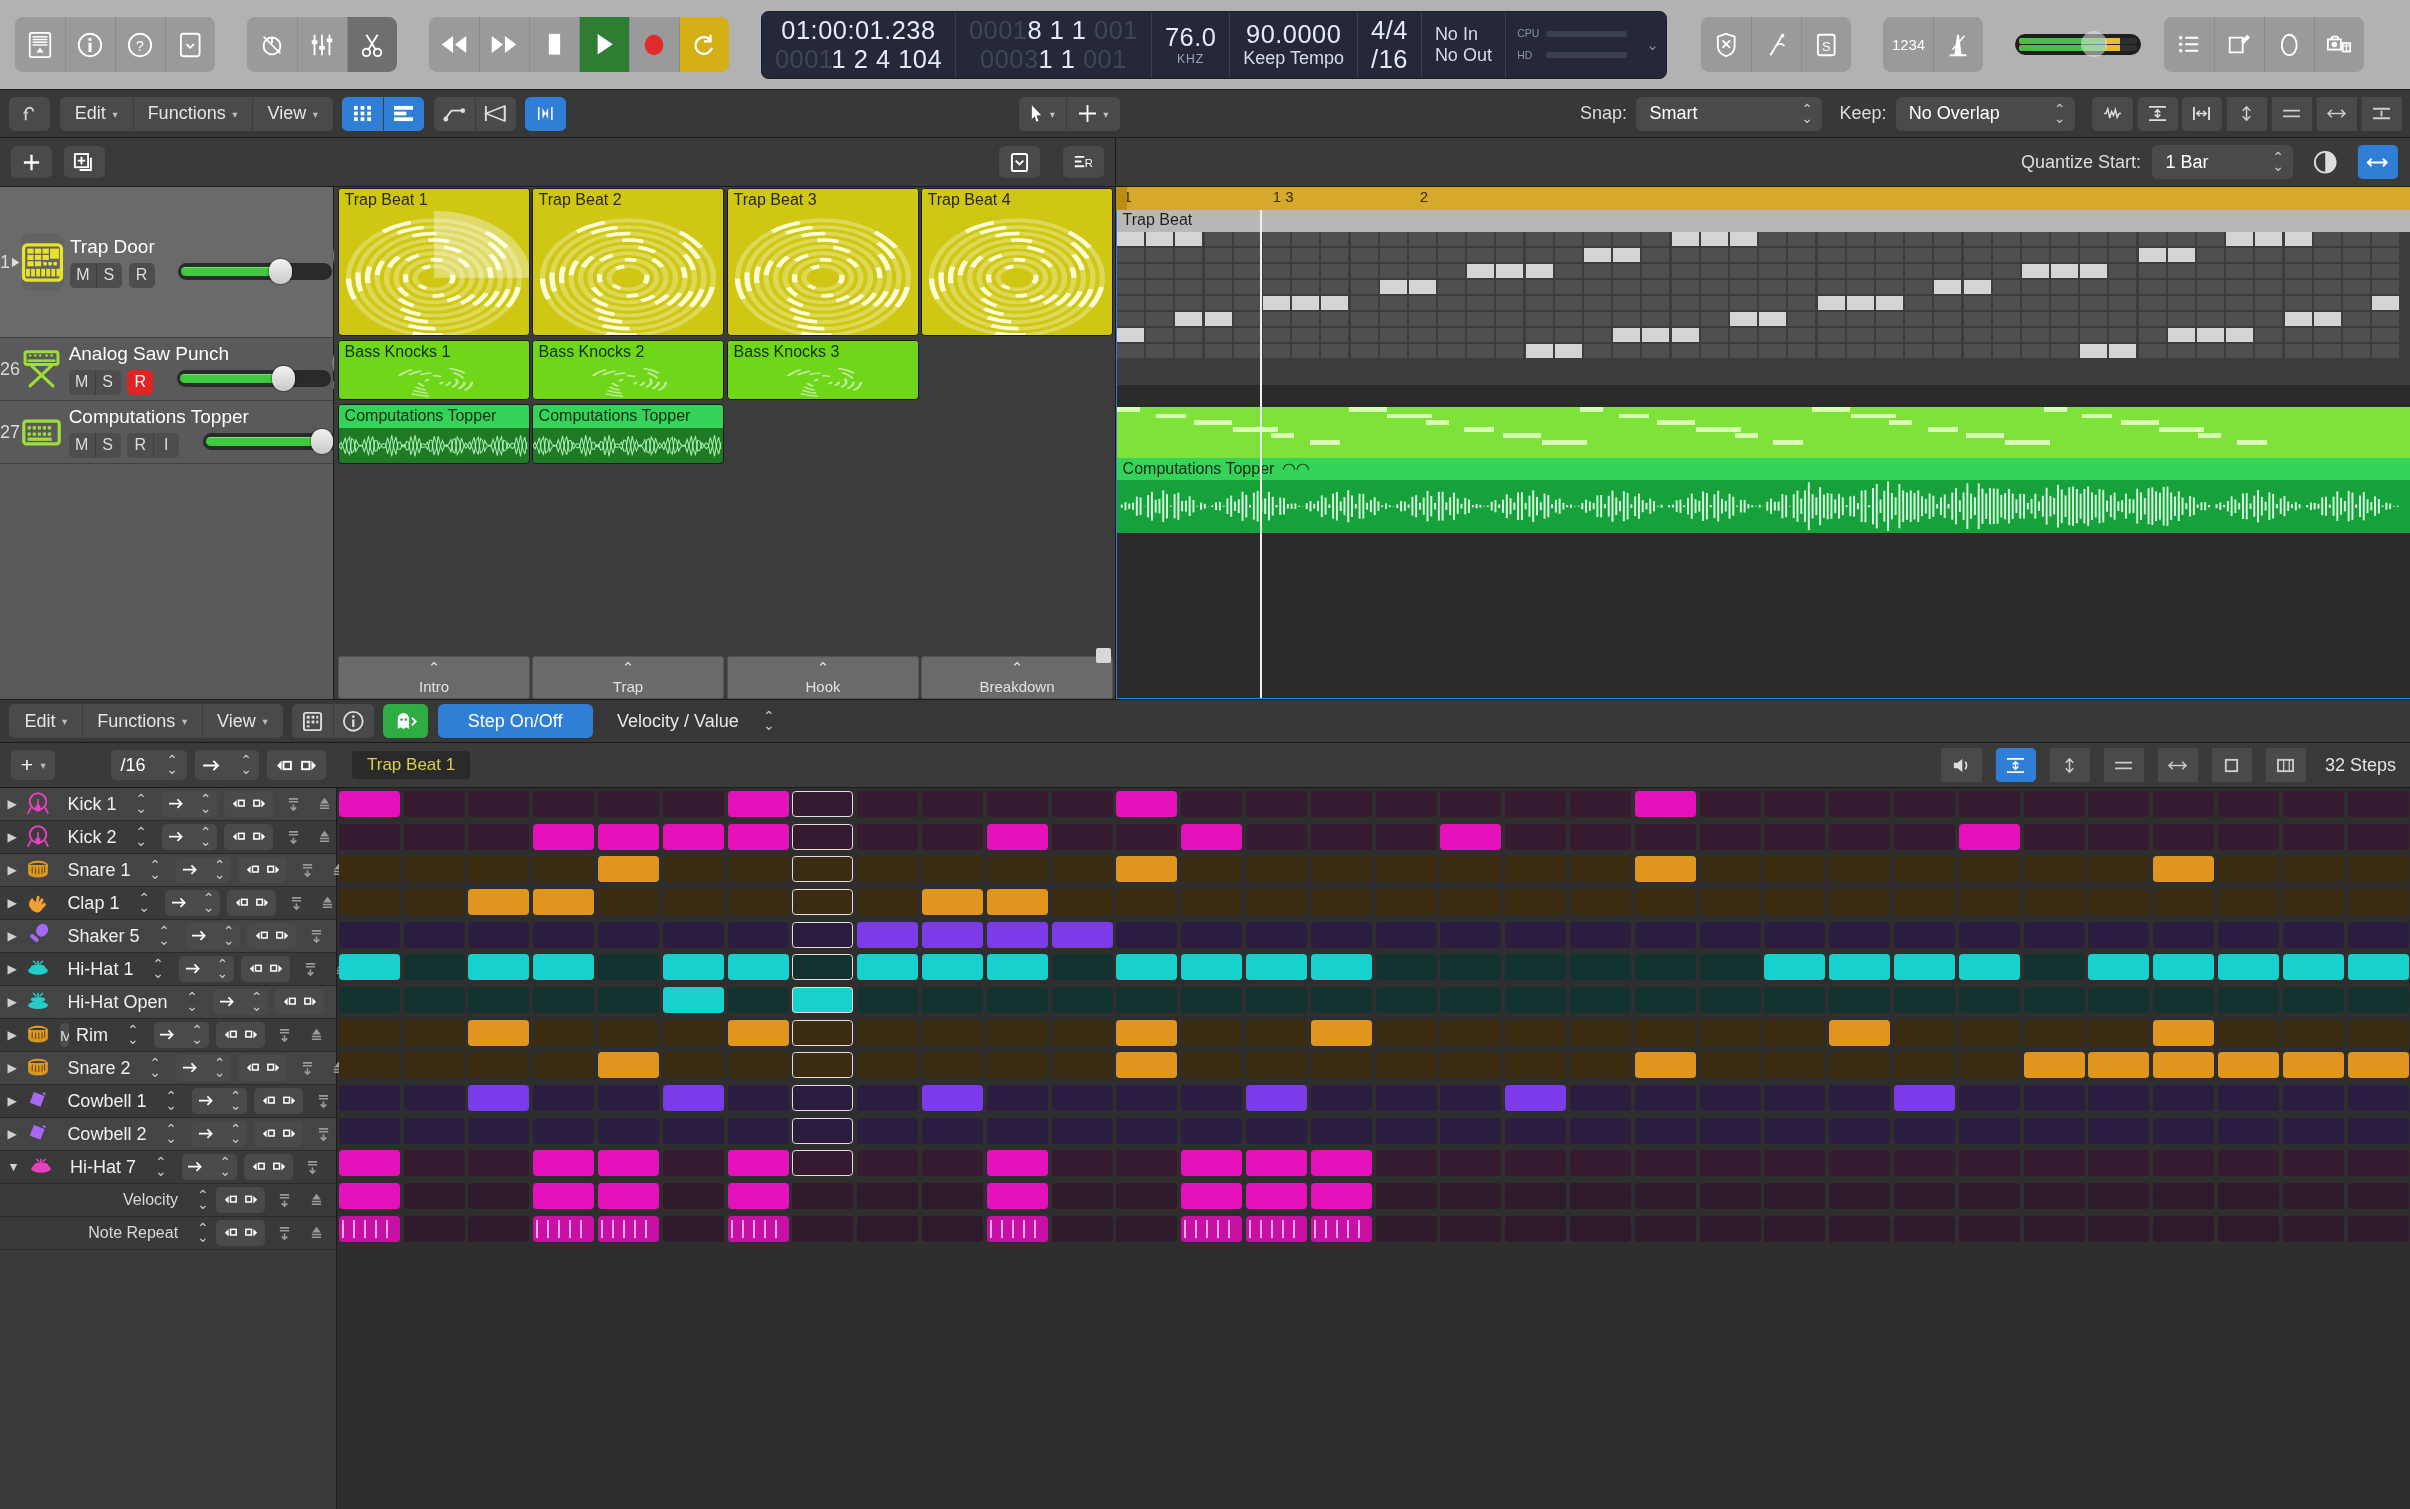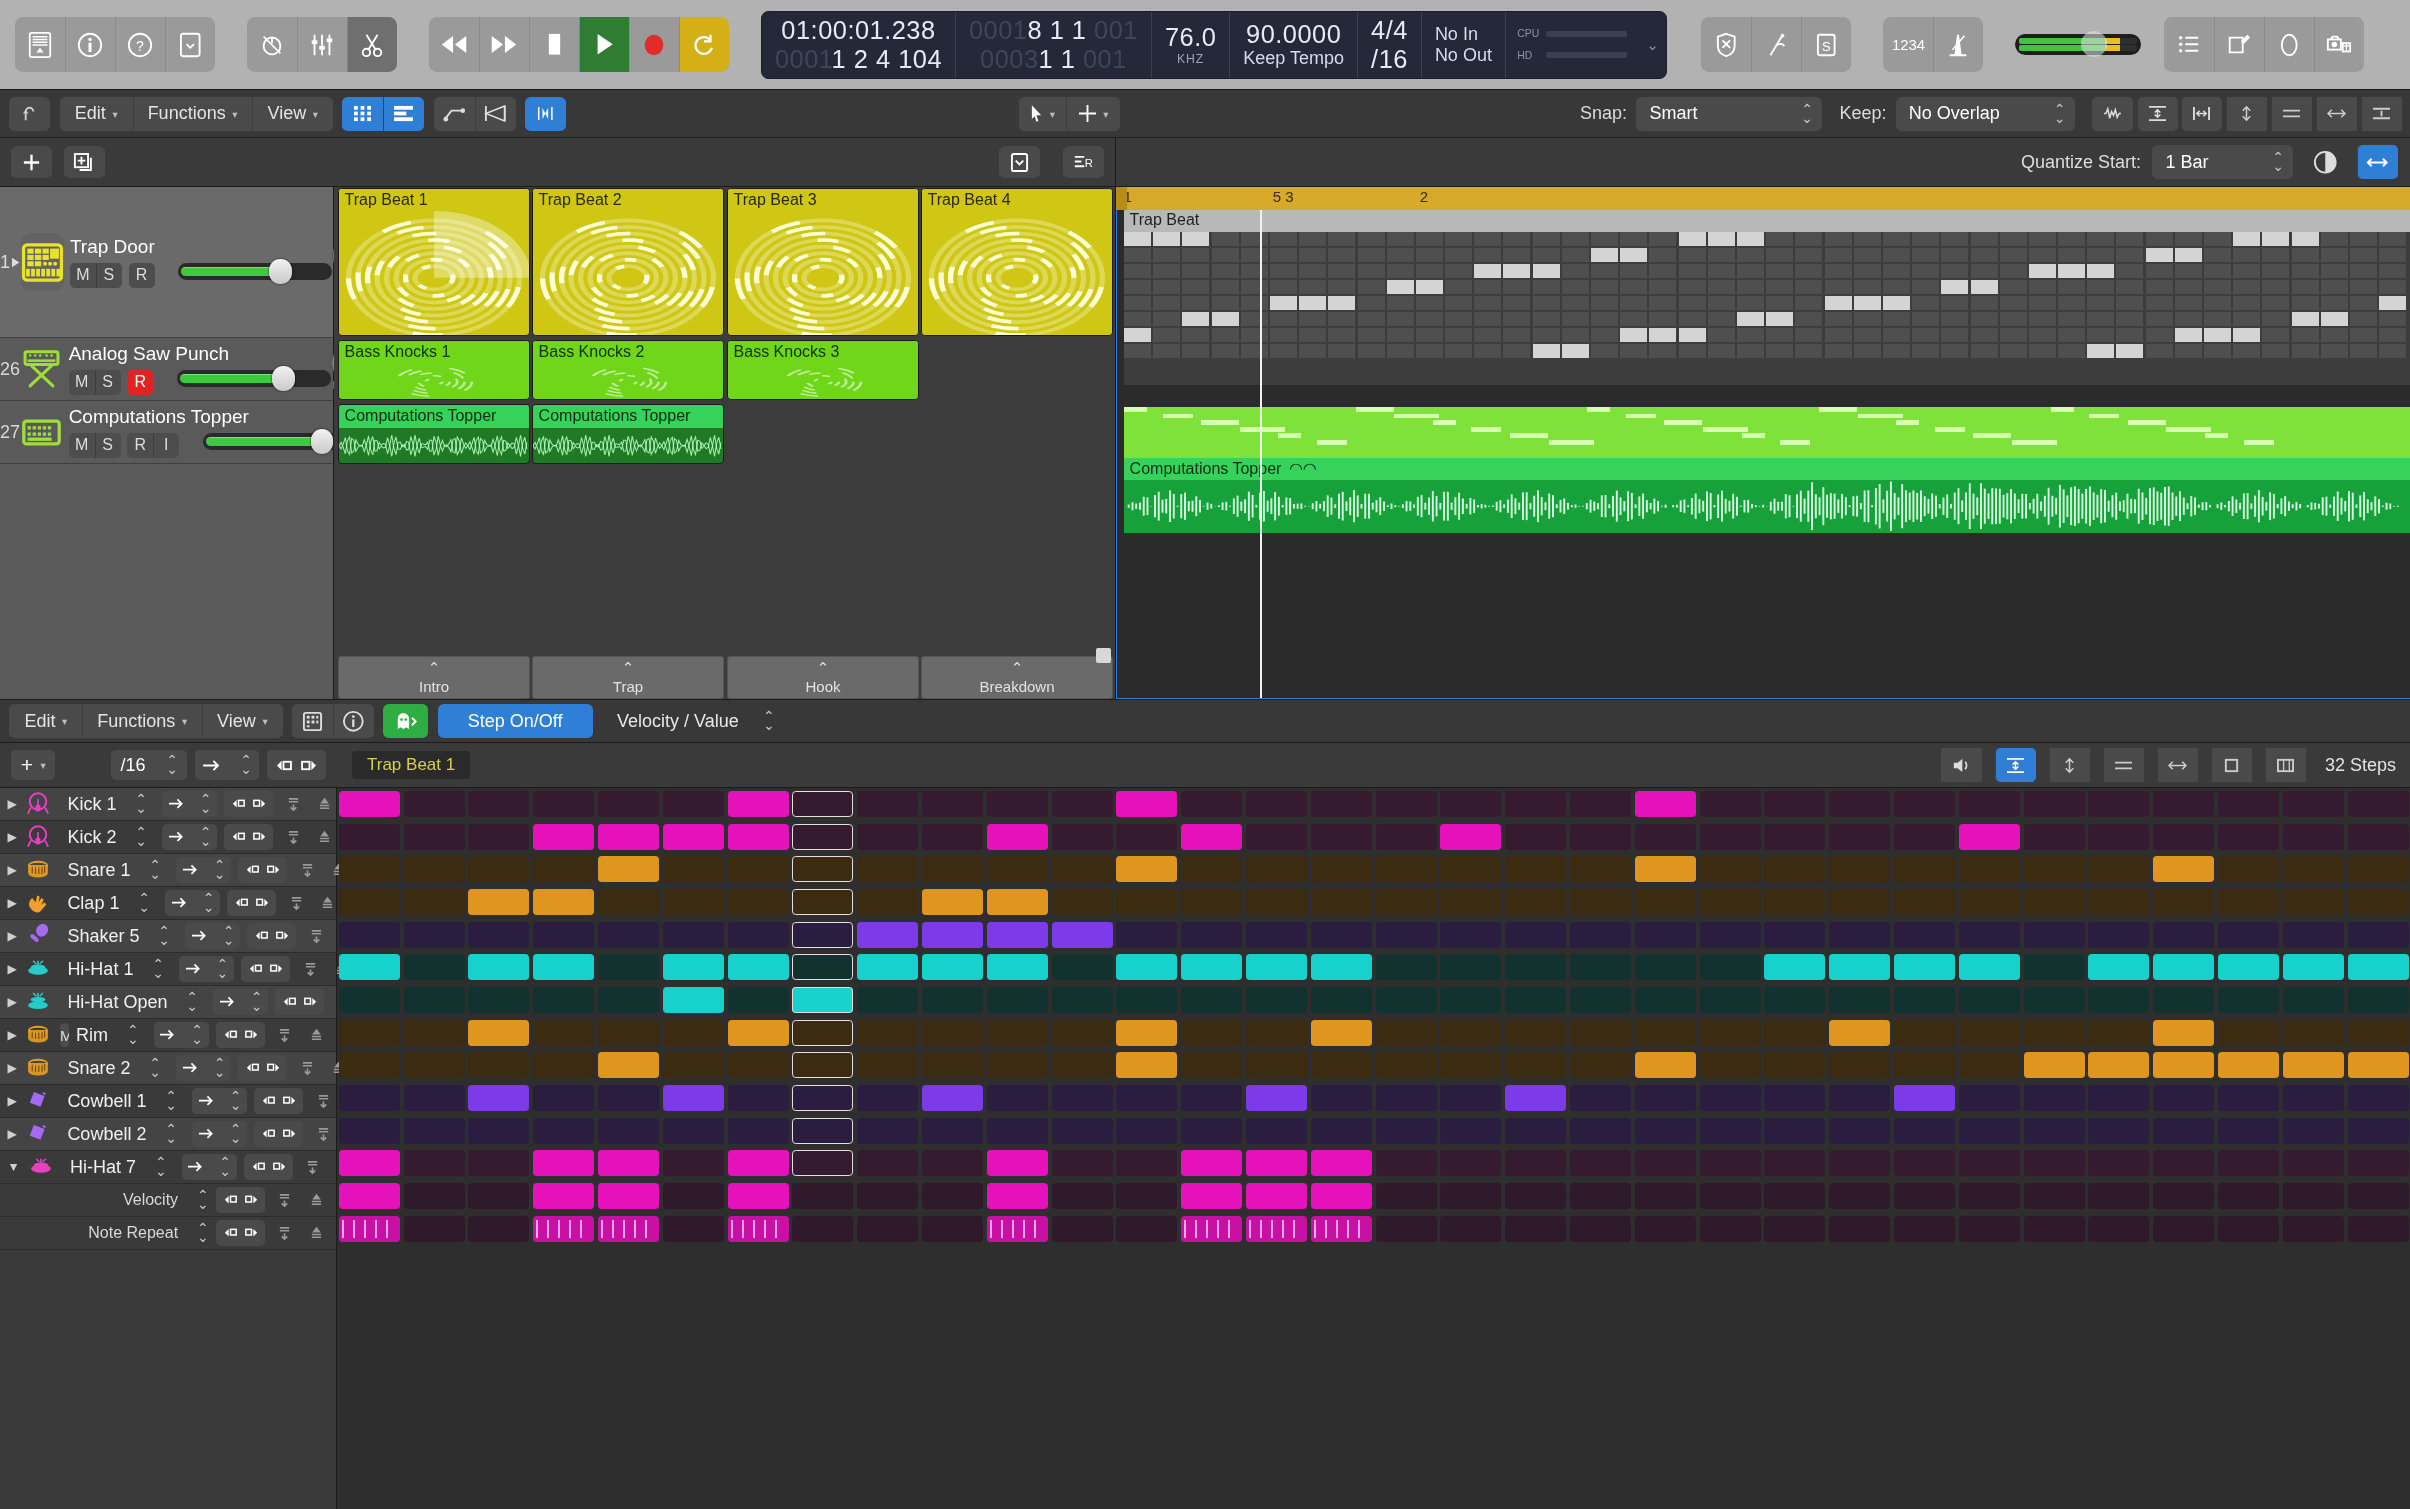--- a/index.html
+++ b/index.html
@@ -114,21 +114,21 @@
   .mk-caret{ font-size:15px; line-height:1; margin-bottom:2.8px; }
 
   
   .editor-pane{ flex:1; display:flex; flex-direction:column; background:#2b2b2b; }
   .ed-head{ height:49px; background:#3a3a3a; display:flex; align-items:center; justify-content:flex-end;
             gap:11.3px; padding:0 13px; border-bottom:0.9px solid #1b1b1b; }
   .ed-ruler{ height:22.6px; background:#d6a92a; position:relative; }
   .ed-ruler .bn{ position:absolute; top:0.9px; font-size:15px; color:#3a2c00; padding-left:3.8px; }
   .ed-body{ flex:1; position:relative; background:#2b2b2b; border:1.9px solid #2f7fd6; border-top:none;
             overflow:hidden; }
-  .ed-lane{ position:absolute; left:7px; right:0; overflow:hidden; }
+  .ed-lane{ position:absolute; left:0; right:0; overflow:hidden; }
   .ed-lane .lhdr{ height:22.6px; font-size:16px; padding:1.9px 5.6px; }
 
   
   .seq{ height:811px; background:#2e2e2e; display:flex; flex-direction:column;
         border-top:0.9px solid #1b1b1b; }
   .seq-menubar{ height:43px; background:#383838; display:flex; align-items:center;
                 padding:0 9.4px; border-bottom:0.9px solid #1b1b1b; }
   .seq-toolbar{ height:45px; background:#3a3a3a; display:flex; align-items:center;
                 border-bottom:0.9px solid #1b1b1b; }
   .seq-tb-left{ width:337px; display:flex; align-items:center; padding:0 11.3px; gap:7.5px; }
@@ -891,21 +891,21 @@
           </svg>
       </div>
       <div class="mb-icon on" style="border-radius:4.7px">
         <svg width="24.5" height="17" viewBox="0 0 26 18">
             <path d="M3 9h20M7 5L3 9l4 4M19 5l4 4-4 4" stroke="#fff" stroke-width="2" fill="none"></path>
           </svg>
       </div>
     </div>
     <div class="ed-ruler" id="edRuler">
         <span class="bn" style="left: 3.8px;">1</span>
-        <span class="bn" style="left: 153px;">5 3</span>
+        <span class="bn" style="left: 153px;">1 3</span>
         <span class="bn" style="left: 300px;">2</span>
         <div style="position: absolute; left: 0px; top: 0px; width: 11.3px; height: 22.6px; background: rgb(184, 141, 20);"></div>
       </div>
     <div class="ed-body" id="edBody">
         <div class="ed-lane" style="top: 0px; height: 175px;">
           <div class="lhdr" style="background:#b8b8b8;color:#1f1f1f">Trap Beat</div>
           <div style="position:absolute;left:0;right:0;top:22.6px;bottom:0;background:#3d3d3d;overflow:hidden">
             <div style="position:absolute;left:0px;top:0px;width:27px;height:14px;background:#d4d4d4"></div>
             <div style="position:absolute;left:29px;top:0px;width:27px;height:14px;background:#d4d4d4"></div>
             <div style="position:absolute;left:58px;top:0px;width:27px;height:14px;background:#d4d4d4"></div>

